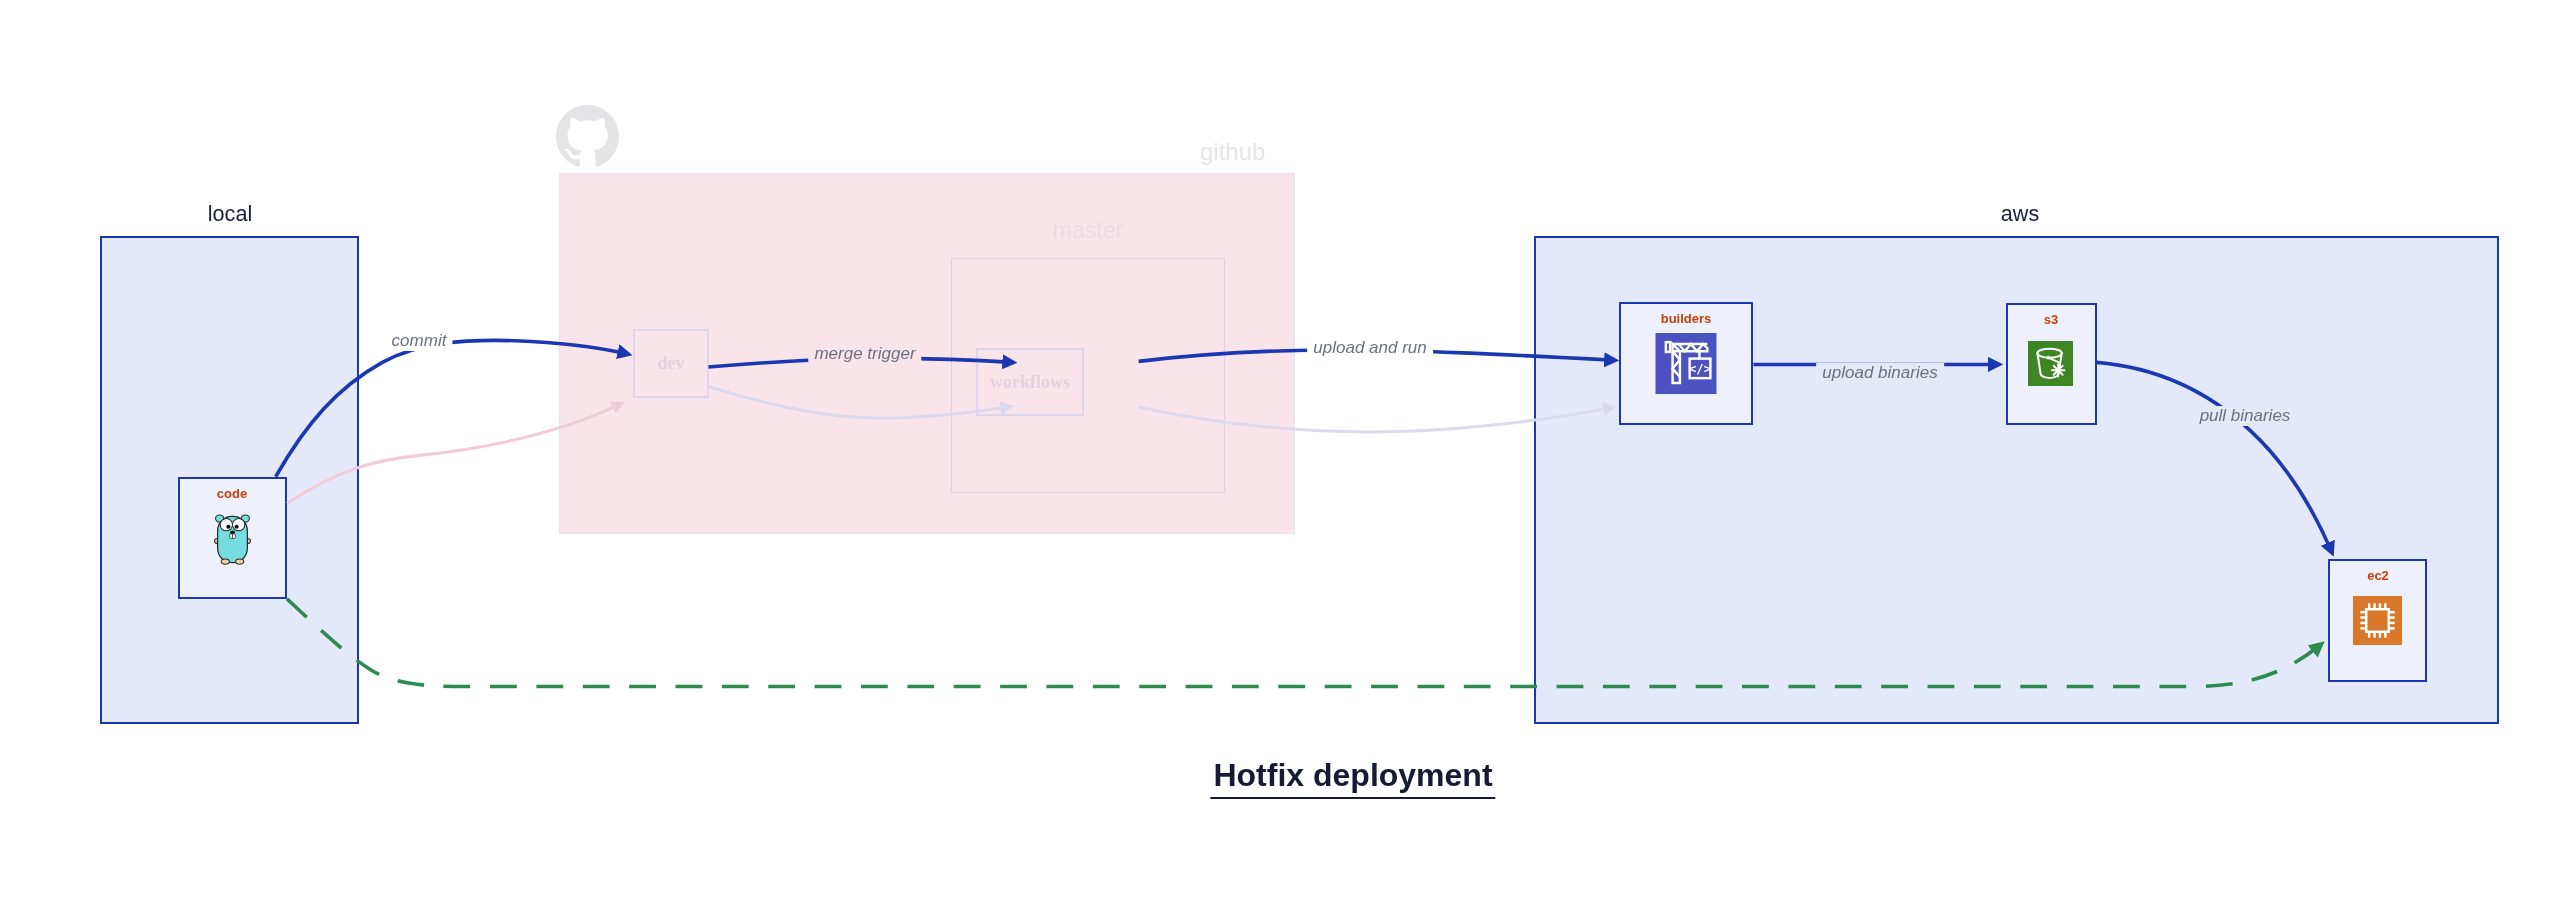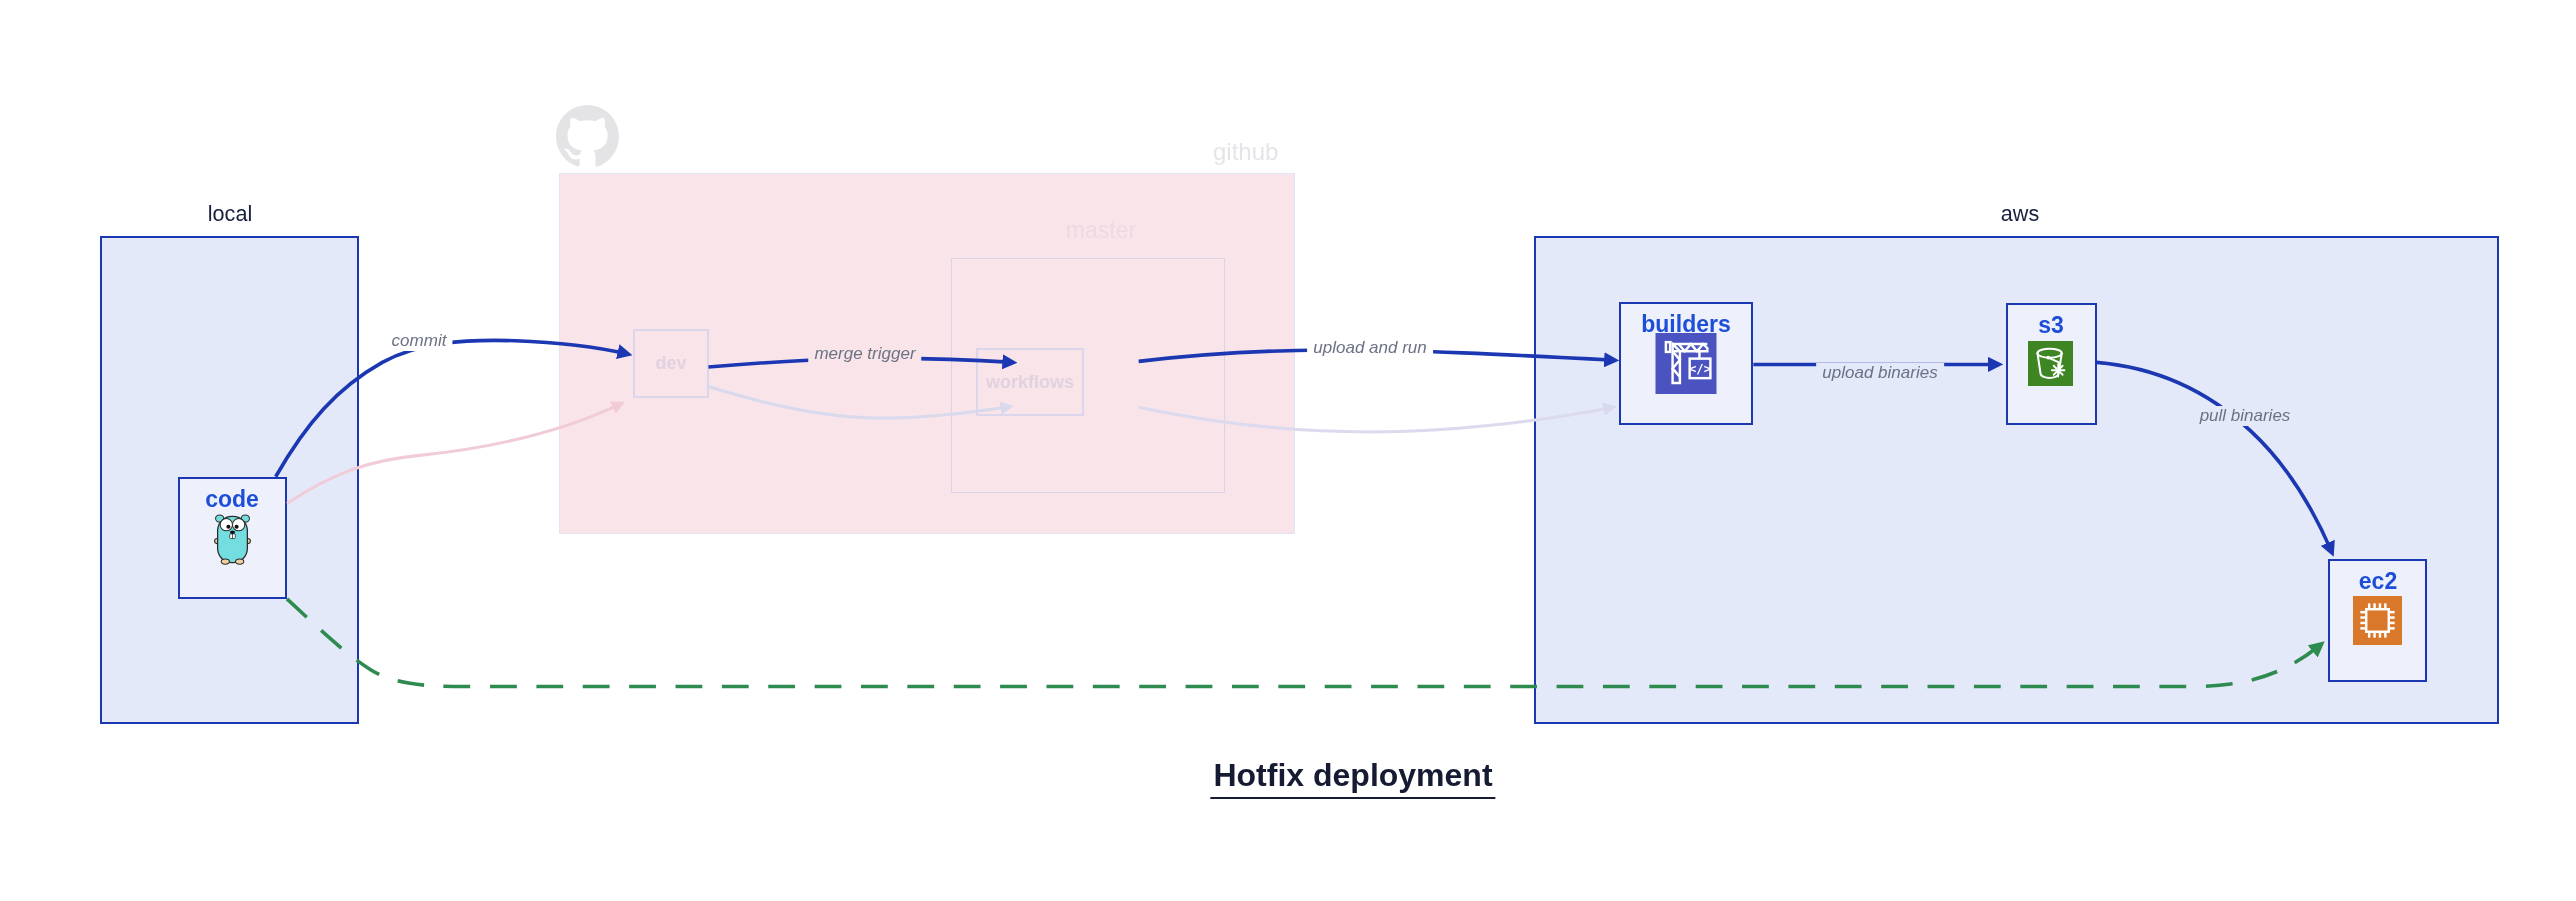--- a/index.html
+++ b/index.html
@@ -2,27 +2,27 @@
 <html style="font-size:8.2px"><head>
 <meta charset="utf-8">
 <style>
   html,body{margin:0;padding:0;background:#ffffff;}
   body{width:2604px;height:902px;position:relative;font-family:"Liberation Sans",sans-serif;overflow:hidden;}
   .canvas{position:absolute;left:0;top:0;width:2604px;height:902px;}
   .region{position:absolute;box-sizing:border-box;}
   .region.blue{background:#e4e9f9;border:2.6px solid #1b37b2;}
   .region.pink{background:#f9e4ea;border:1.5px solid #e0e5f5;}
   .region.ghostbox{background:transparent;border:1.5px solid #d9d3e8;}
-  .node{position:absolute;box-sizing:border-box;}
+  .node{position:absolute;box-sizing:border-box;font-family:Liberation Serif, serif;}
   .node.solid{background:#eef1fc;border:2.6px solid #1b37b2;}
   .node.ghost{background:#f9e4ea;border:2.1px solid #dbd6ec;display:flex;align-items:center;justify-content:center;}
   .container-label{position:absolute;transform:translateX(-50%);font-size:21.6px;font-weight:500;color:#161f3d;white-space:nowrap;}
-  .ghost-container-label{position:absolute;font-size:24px;font-weight:400;color:#e6e4e8;white-space:nowrap;margin-left:13px;}
+  .ghost-container-label{position:absolute;font-size:24px;font-weight:400;color:#e6e4e8;white-space:nowrap;}
   .ghost-container-label.master{transform:translateX(-50%);color:#ecd9e2;font-size:23px;}
-  .node-label{position:absolute;transform:translateX(-50%);font-size:23px;font-weight:700;color:#1d4ed8;white-space:nowrap;}
+  .node-label{position:absolute;transform:translateX(-50%);font-size:13px;font-weight:700;color:#c2410c;white-space:nowrap;}
   .ghost-node-label{font-size:18px;font-weight:700;color:#e0d2de;white-space:nowrap;}
   .edge-label{position:absolute;transform:translate(-50%,-50%);font-size:17px;font-style:italic;font-weight:500;color:#6a7284;white-space:nowrap;padding:0 6.2px;}
   .edge-label.on-white{background:#ffffff;}
   .edge-label.on-pink{background:#f9e4ea;}
   .edge-label.on-lav{background:#e4e9f9;}
   .diagram-title{position:absolute;transform:translateX(-50%);font-size:32px;font-weight:600;color:#141b33;border-bottom:2.6px solid #141b33;padding:0 3.1px 3.1px 3.1px;white-space:nowrap;}
   .icon{position:absolute;}
   svg.edges{position:absolute;left:0;top:0;pointer-events:none;}
 </style>
 </head>

